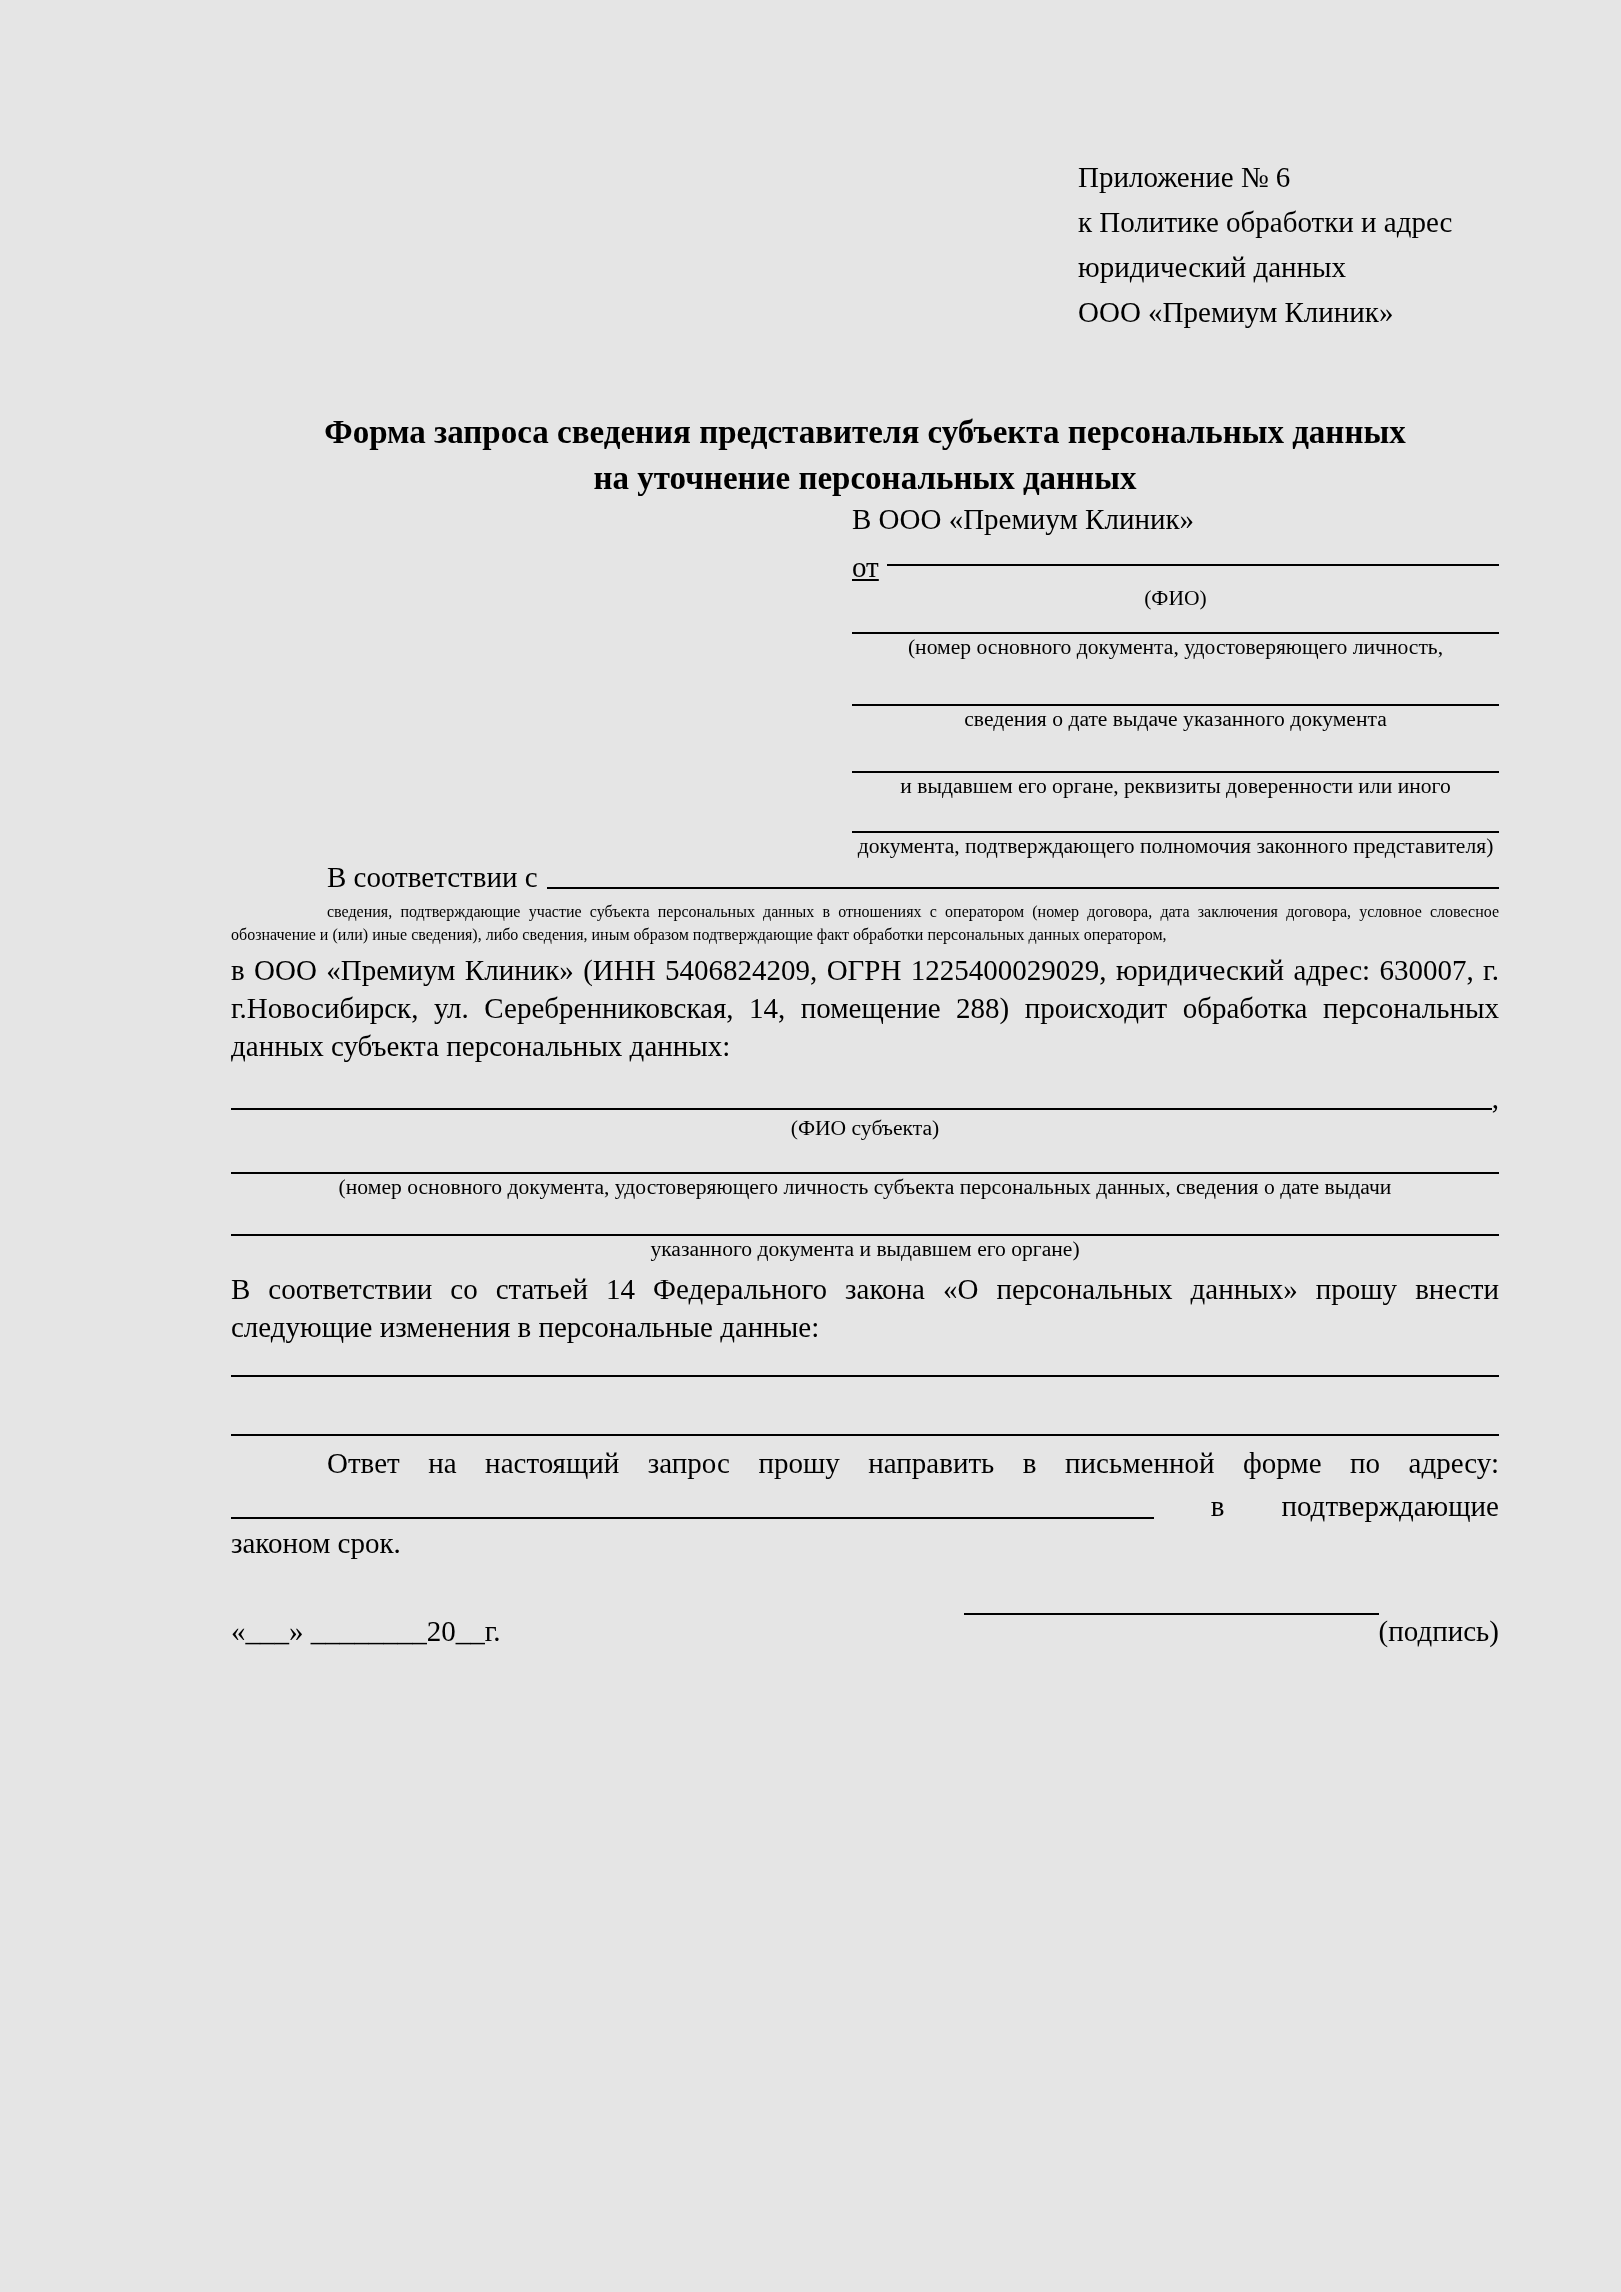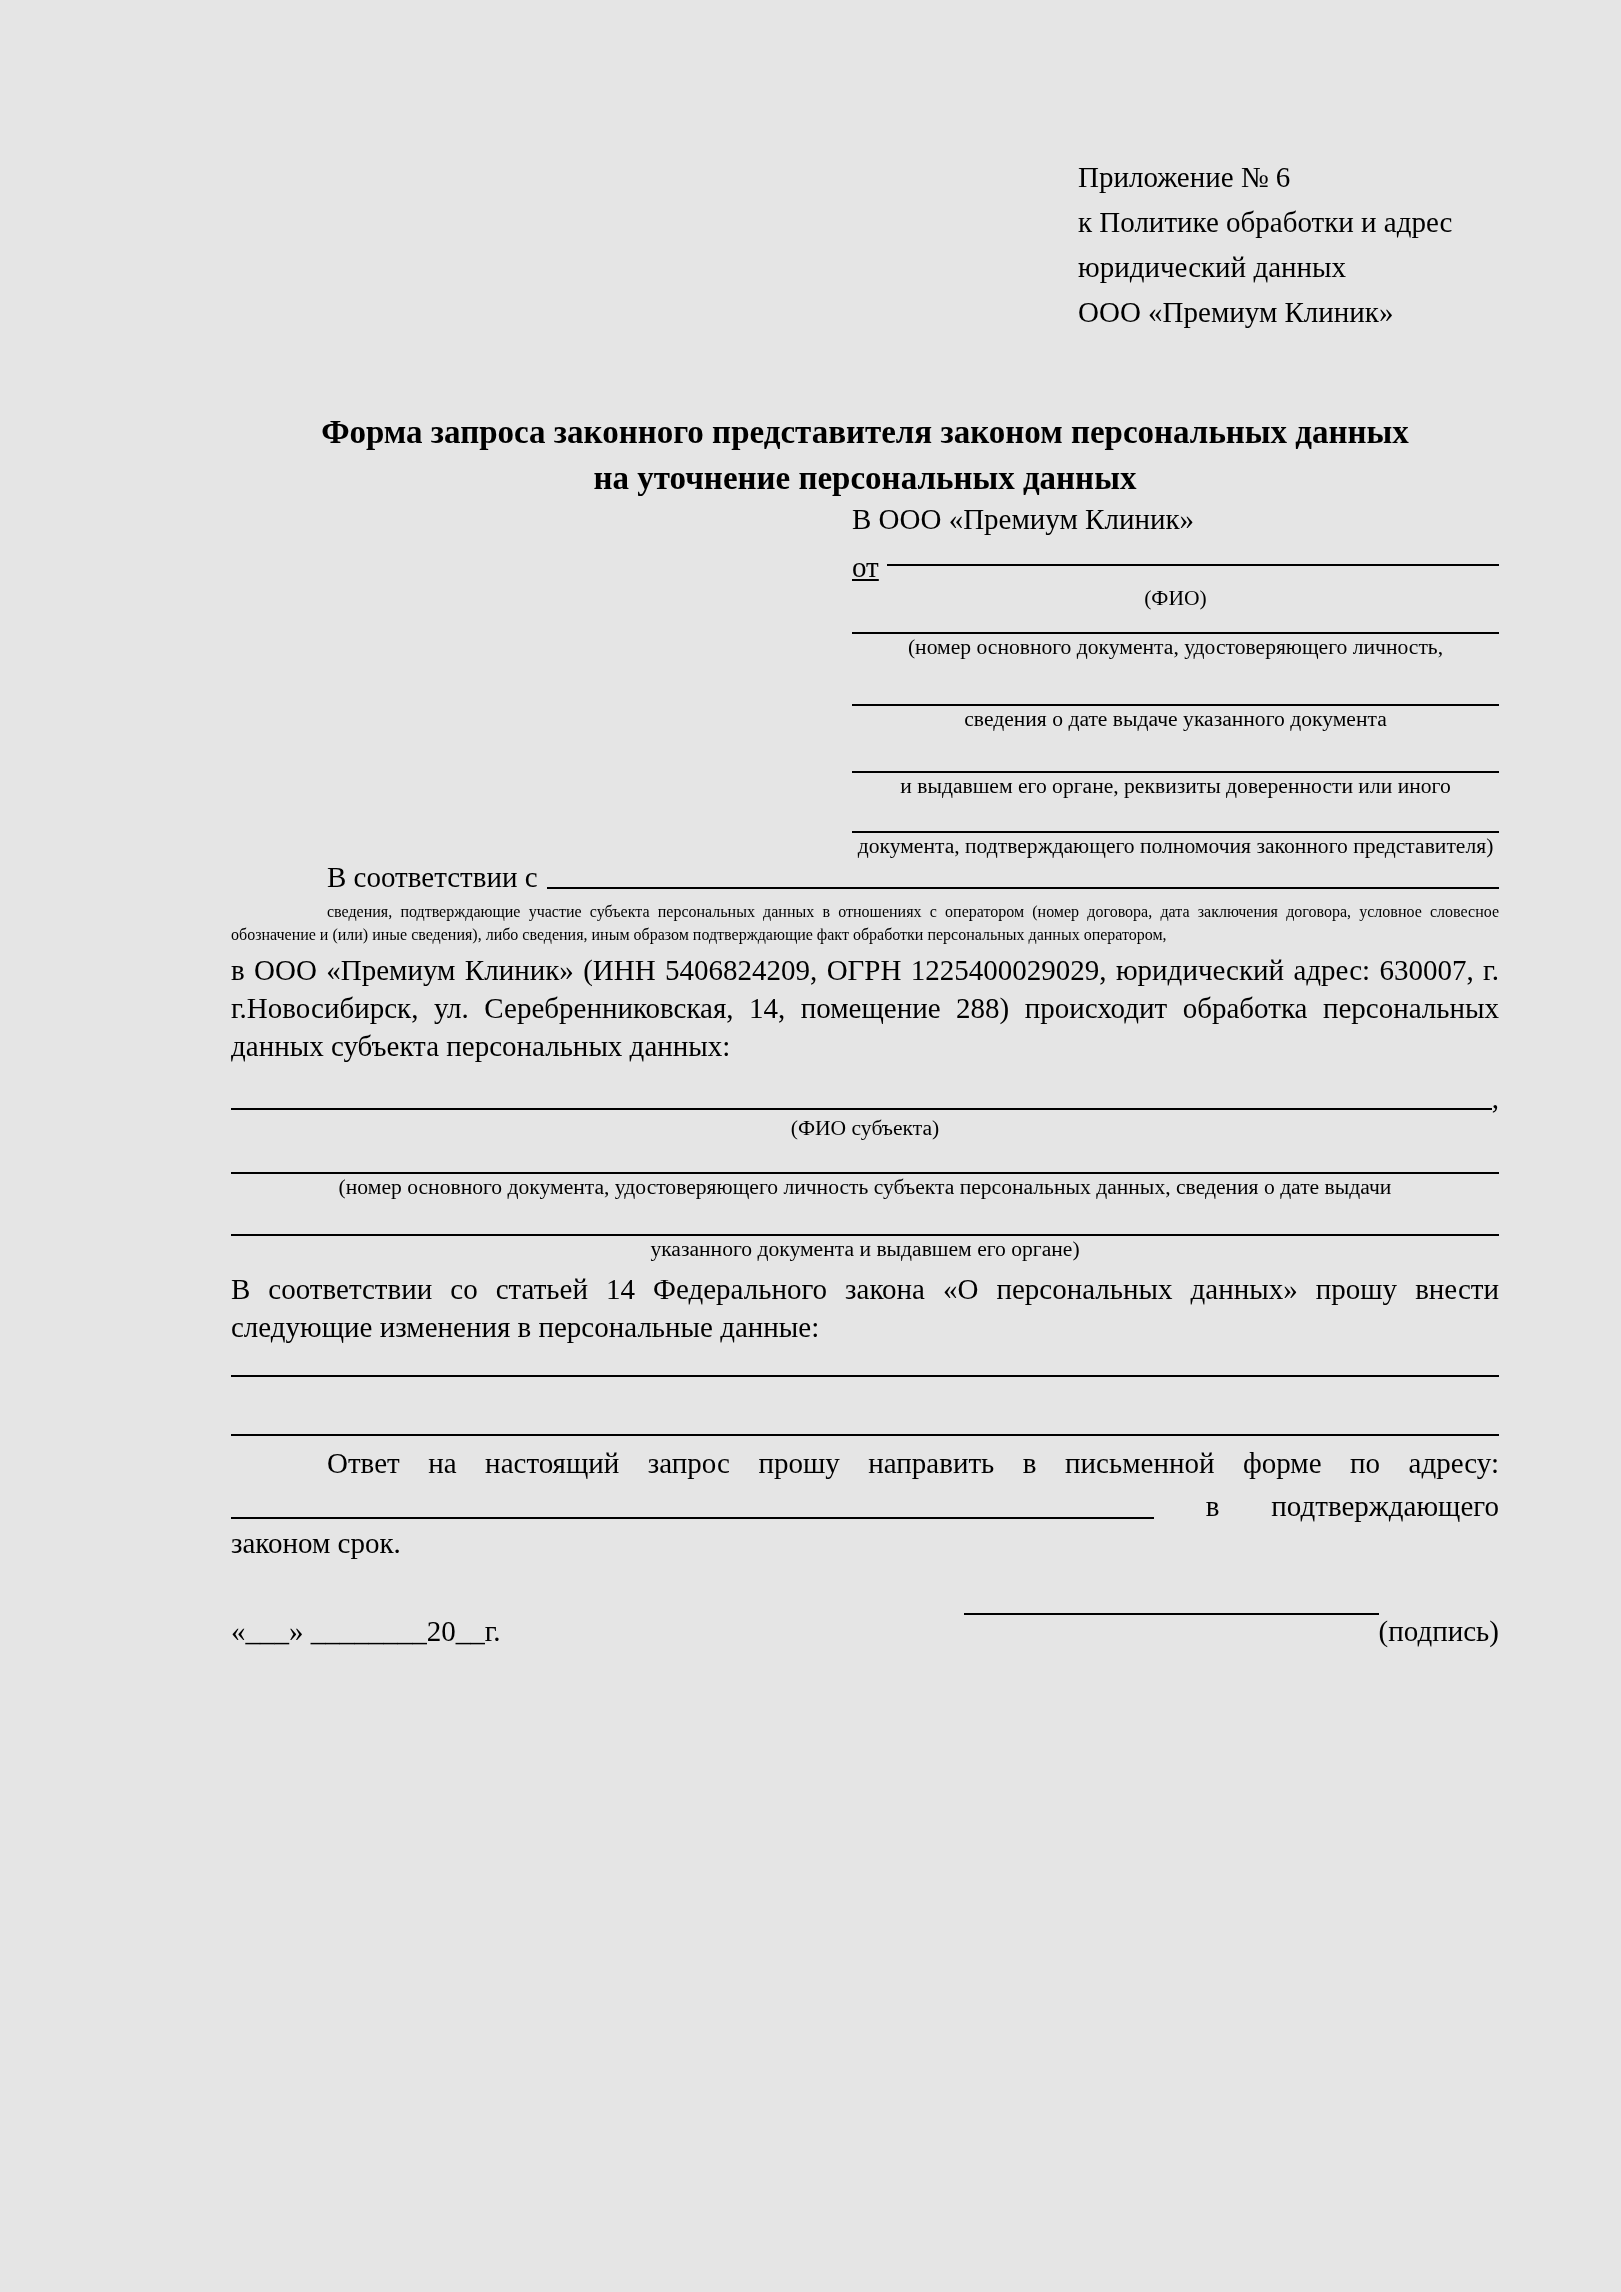--- a/index.html
+++ b/index.html
@@ -94,21 +94,21 @@
 <div class="page">
 
   <div class="appendix">
     <div>Приложение № 6</div>
     <div>к Политике обработки и адрес</div>
     <div>юридический данных</div>
     <div>ООО «Премиум Клиник»</div>
   </div>
 
   <div class="doc-title">
-    <div>Форма запроса законного представителя законом персональных данных</div>
+    <div>Форма запроса сведения представителя субъекта персональных данных</div>
     <div>на уточнение персональных данных</div>
   </div>
 
   <div class="addressee">
     <div class="addr-to">В ООО «Премиум Клиник»</div>
 
     <div class="from-row">
       <span class="lbl">от</span>
       <span class="fill"></span>
     </div>
@@ -161,21 +161,21 @@
   <div class="para law-para">В соответствии со статьей 14 Федерального закона «О персональных данных» прошу внести следующие изменения в персональные данные:</div>
 
   <div class="solo-line1"></div>
   <div class="solo-line2"></div>
 
   <div class="reply-first">Ответ на настоящий запрос прошу направить в письменной форме по адресу:</div>
 
   <div class="reply-row">
     <span class="uline"></span>
     <span class="mid">в</span>
-    <span class="right">подтверждающего</span>
+    <span class="right">подтверждающие</span>
   </div>
 
   <div class="reply-last">законом срок.</div>
 
   <div class="footer-row">
     <div class="nw">«___» ________20__г.</div>
     <div class="sig">
       <span class="uline"></span>
       <span class="sig-cap">(подпись)</span>
     </div>

